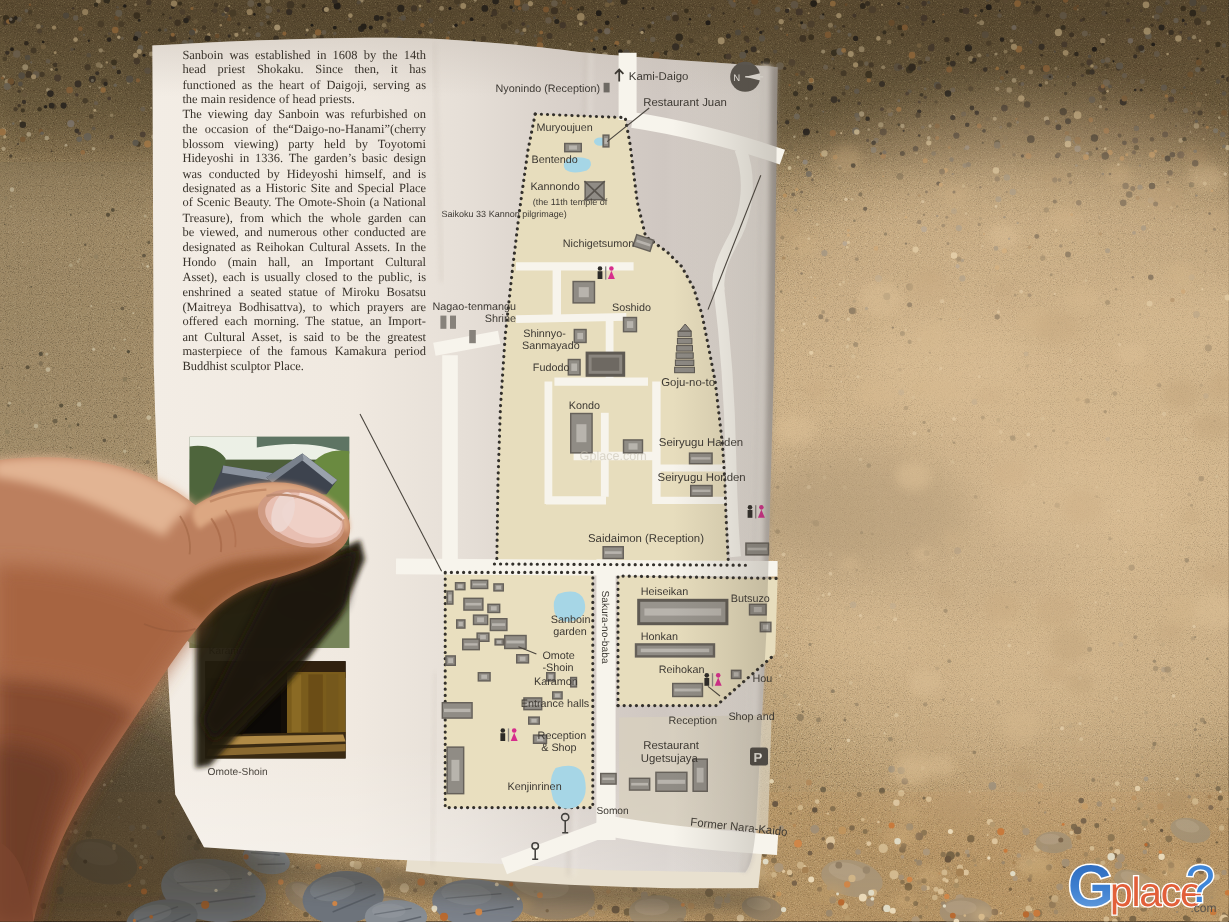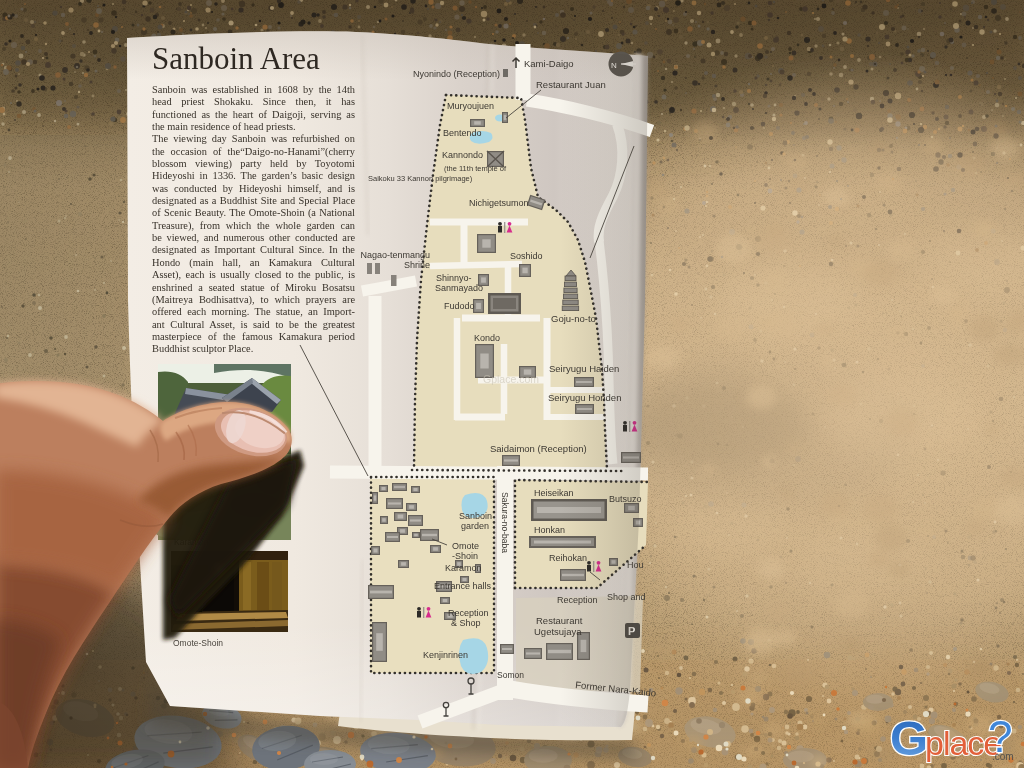--- a/index.html
+++ b/index.html
@@ -3545,38 +3545,37 @@
 <g font-family="Liberation Sans, sans-serif" font-weight="bold">
 <text x="890" y="755" font-size="49" fill="url(#gglow)" stroke="#ffffff" stroke-width="2.6" paint-order="stroke" letter-spacing="-2">G</text>
 <text x="925" y="755" font-size="34" fill="#e2603a" stroke="#ffffff" stroke-width="2.2" paint-order="stroke" letter-spacing="-1" font-weight="normal">place</text>
 <text x="988" y="752" font-size="44" fill="#3f86d8" stroke="#ffffff" stroke-width="2.4" paint-order="stroke" font-weight="normal">?</text>
 <text x="992" y="760" font-size="10" fill="#55514b" font-weight="normal">.com</text>
 </g>
 </svg>
 
 <div class="txtcol">
 
-<h1>Sanboin Area</h1>
 
 <div>
 <div class="line j">Sanboin was established in 1608 by the 14th</div>
 <div class="line j">head priest Shokaku. Since then, it has</div>
 <div class="line j">functioned as the heart of Daigoji, serving as</div>
 <div class="line">the main residence of head priests.</div>
 <div class="line j">The viewing day Sanboin was refurbished on</div>
 <div class="line j">the occasion of the“Daigo-no-Hanami”(cherry</div>
 <div class="line j">blossom viewing) party held by Toyotomi</div>
 <div class="line j">Hideyoshi in 1336. The garden’s basic design</div>
 <div class="line j">was conducted by Hideyoshi himself, and is</div>
-<div class="line j">designated as a Buddhist Site and Special Place</div>
+<div class="line j">designated as a Historic Site and Special Place</div>
 <div class="line j">of Scenic Beauty. The Omote-Shoin (a National</div>
 <div class="line j">Treasure), from which the whole garden can</div>
 <div class="line j">be viewed, and numerous other conducted are</div>
-<div class="line j">designated as Important Cultural Since. In the</div>
-<div class="line j">Hondo (main hall, an Kamakura Cultural</div>
+<div class="line j">designated as Reihokan Cultural Assets. In the</div>
+<div class="line j">Hondo (main hall, an Important Cultural</div>
 <div class="line j">Asset), each is usually closed to the public, is</div>
 <div class="line j">enshrined a seated statue of Miroku Bosatsu</div>
 <div class="line j">(Maitreya Bodhisattva), to which prayers are</div>
 <div class="line j">offered each morning. The statue, an Import-</div>
 <div class="line j">ant Cultural Asset, is said to be the greatest</div>
 <div class="line j">masterpiece of the famous Kamakura period</div>
 <div class="line">Buddhist sculptor Place.</div>
 </div>
 </div>
 </div>

